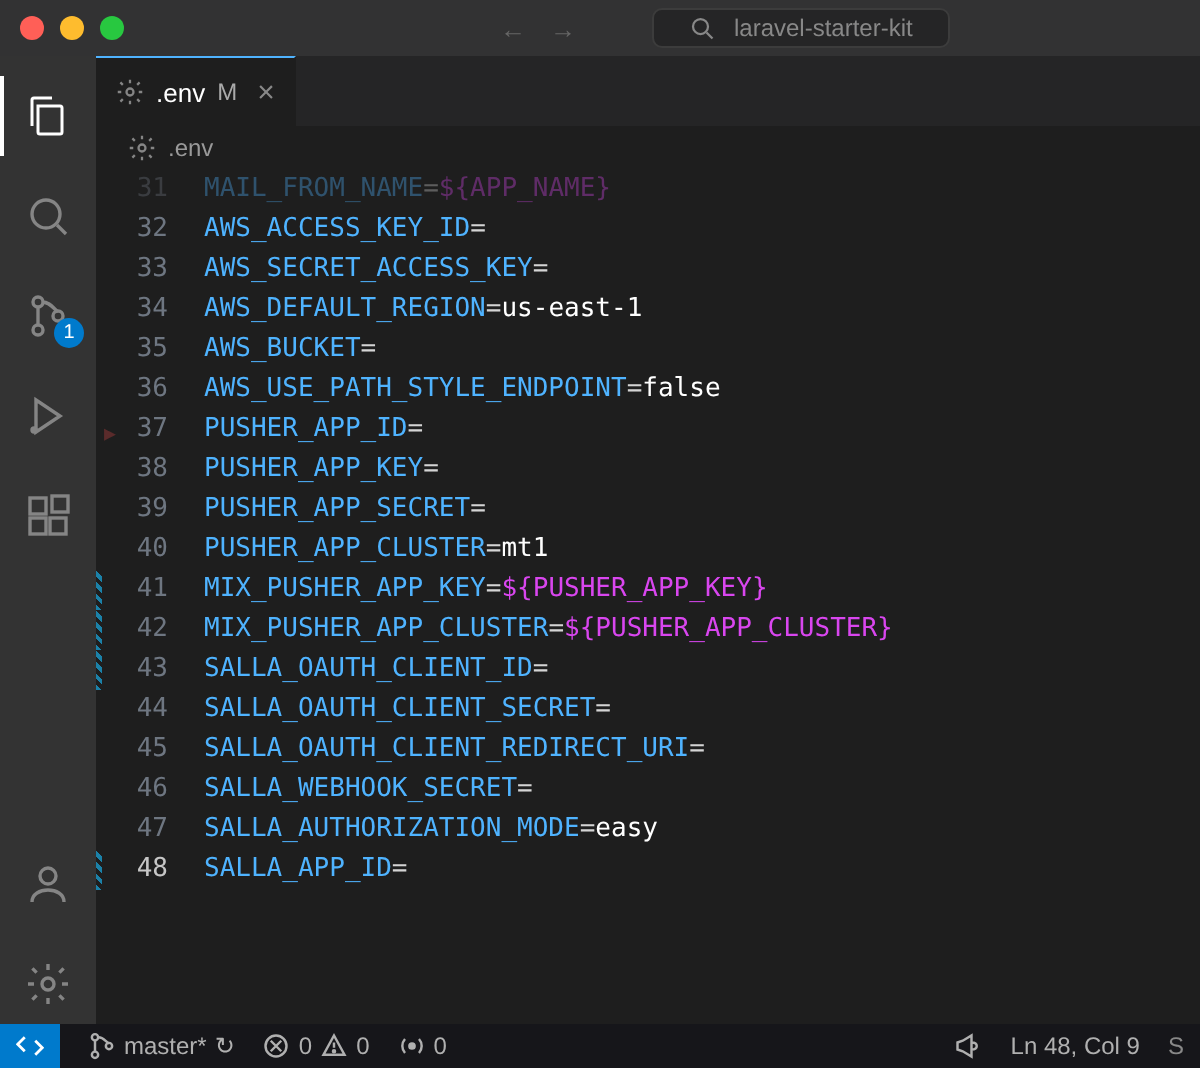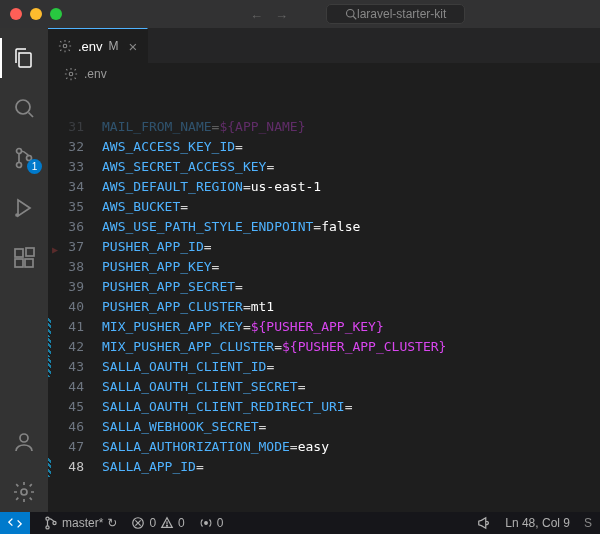--- a/index.html
+++ b/index.html
@@ -17,21 +17,21 @@
 }
 .traffic { display: flex; gap: 8px; }
 .dot { width: 12px; height: 12px; border-radius: 50%; }
 .dot.red { background: #ff5f57; }
 .dot.yellow { background: #febc2e; }
 .dot.green { background: #28c840; }
 .nav-arrows { display:flex; gap:12px; margin-left: 180px; color:#666; }
 .search-pill {
   margin-left: 30px; background:#252526; border:1px solid #3c3c3c;
   border-radius:5px; padding:2px 18px; color:#888; font-size:12px;
-  display:flex; align-items:center; gap:0;
+  display:flex; align-items:center; gap:10px;
 }
 .activitybar {
   position:absolute; left:0; top:28px; bottom:22px;
   width:48px; background:#333333;
   display:flex; flex-direction:column; align-items:center;
   padding-top:10px; gap:10px;
 }
 .activitybar .spacer { flex:1; }
 .act-icon {
   width:48px; height:40px; display:flex;
@@ -192,21 +192,21 @@
 
 <div class="breadcrumb">
   <svg width="14" height="14" viewBox="0 0 16 16" fill="none" stroke="#858585" stroke-width="1.3">
       <circle cx="8" cy="8" r="2"></circle>
       <path d="M8 1v2M8 13v2M2.5 2.5l1.4 1.4M12.1 12.1l1.4 1.4M1 8h2M13 8h2M2.5 13.5l1.4-1.4M12.1 3.9l1.4-1.4"></path>
     </svg>
   <span>.env</span>
 </div>
 
 <div class="editor" id="editor">
-    <div class="line" style="opacity: 0.35; margin-top: 32px;"><div class="gutter">31</div><div class="code"><span class="k">MAIL_FROM_NAME</span><span class="eq">=</span><span class="interp">${APP_NAME}</span></div></div>
+    <div class="line" style="opacity: 0.35;"><div class="gutter">31</div><div class="code"><span class="k">MAIL_FROM_NAME</span><span class="eq">=</span><span class="interp">${APP_NAME}</span></div></div>
     <div class="line"><div class="gutter">32</div><div class="code"><span class="k">AWS_ACCESS_KEY_ID</span><span class="eq">=</span></div></div>
     <div class="line"><div class="gutter">33</div><div class="code"><span class="k">AWS_SECRET_ACCESS_KEY</span><span class="eq">=</span></div></div>
     <div class="line"><div class="gutter">34</div><div class="code"><span class="k">AWS_DEFAULT_REGION</span><span class="eq">=</span><span class="v">us-east-1</span></div></div>
     <div class="line"><div class="gutter">35</div><div class="code"><span class="k">AWS_BUCKET</span><span class="eq">=</span></div></div>
     <div class="line"><div class="gutter">36</div><div class="code"><span class="k">AWS_USE_PATH_STYLE_ENDPOINT</span><span class="eq">=</span><span class="v">false</span></div></div>
     <div class="line"><div class="gutter">37<div class="bp-hint">▶</div></div><div class="code"><span class="k">PUSHER_APP_ID</span><span class="eq">=</span></div></div>
     <div class="line"><div class="gutter">38</div><div class="code"><span class="k">PUSHER_APP_KEY</span><span class="eq">=</span></div></div>
     <div class="line"><div class="gutter">39</div><div class="code"><span class="k">PUSHER_APP_SECRET</span><span class="eq">=</span></div></div>
     <div class="line"><div class="gutter">40</div><div class="code"><span class="k">PUSHER_APP_CLUSTER</span><span class="eq">=</span><span class="v">mt1</span></div></div>
     <div class="line"><div class="gutter">41<div class="gutter-mark gm-mod"></div></div><div class="code"><span class="k">MIX_PUSHER_APP_KEY</span><span class="eq">=</span><span class="interp">${PUSHER_APP_KEY}</span></div></div>

